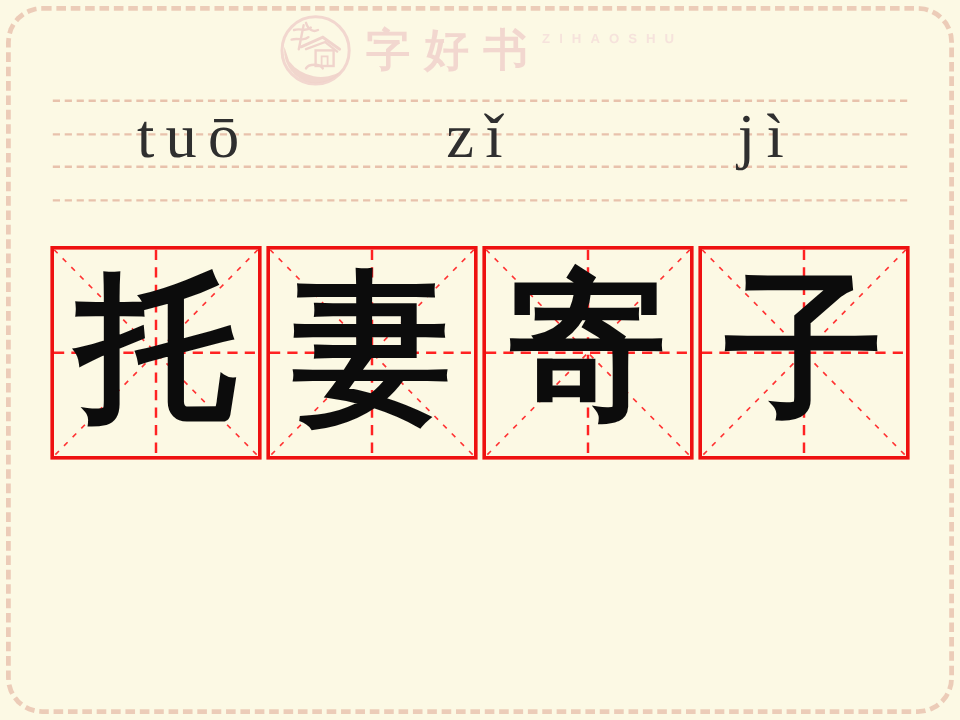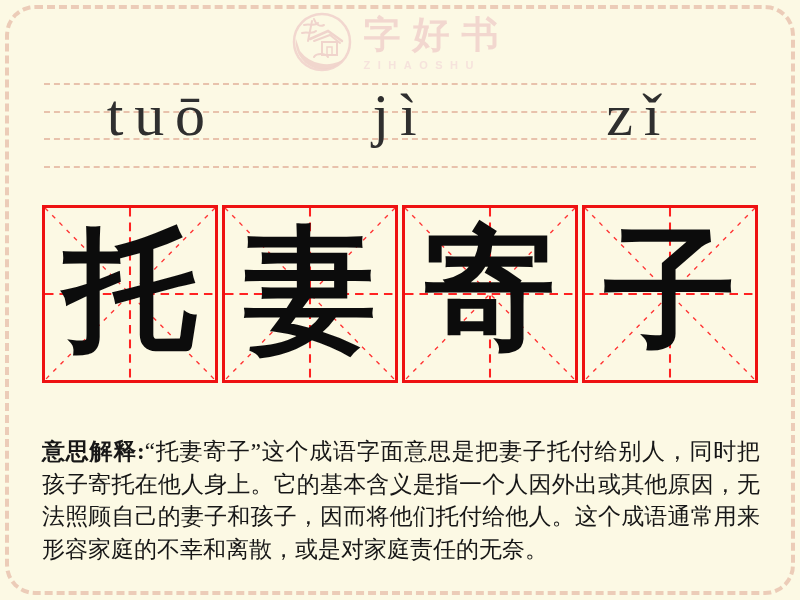--- a/index.html
+++ b/index.html
@@ -22,21 +22,21 @@
   }
 
   
   .logo {
     position: absolute;
     top: 11px; left: 0; width: 100%;
     display: flex; justify-content: center; align-items: center;
     gap: 10px;
   }
   .logo-emblem { width: 64px; height: 64px; }
-  .logo-text { display: flex; flex-direction: column; align-items: flex-start; }
+  .logo-text { display: flex; flex-direction: row; align-items: flex-start; }
   .brand-cn {
     font-size: 37px; line-height: 40px;
     letter-spacing: 12px;
     color: #f2d7cf;
     font-weight: 700;
   }
   .brand-latin {
     font-family: "Liberation Sans", sans-serif;
     font-size: 11px; line-height: 14px;
     letter-spacing: 7.5px;
@@ -57,21 +57,21 @@
   .gl-4 { top: 166px; }
 
   .pinyin-row {
     position: absolute;
     left: 42px; top: 86px; width: 716px;
     display: flex;
   }
   .pinyin-syllable {
     flex: 1;
     text-align: center;
-    font-size: 60px; line-height: 58px;
+    font-size: 52px; line-height: 58px;
     letter-spacing: 0.18em;
     color: #2f2f2f;
   }
 
   
   .char-grid {
     position: absolute;
     left: 42px; top: 205px; width: 716px; height: 178px;
     display: flex; gap: 4px;
   }
@@ -128,22 +128,22 @@
     </div>
   </div>
 
   <div class="guide-line gl-1"></div>
   <div class="guide-line gl-2"></div>
   <div class="guide-line gl-3"></div>
   <div class="guide-line gl-4"></div>
 
   <div class="pinyin-row">
     <div class="pinyin-syllable">tuō</div>
+    <div class="pinyin-syllable">zǐ</div>
     <div class="pinyin-syllable">jì</div>
-    <div class="pinyin-syllable">zǐ</div>
   </div>
 
   <div class="char-grid">
 
     <div class="char-box">
       <svg class="mi-grid" viewBox="0 0 100 100" preserveAspectRatio="none">
         <line x1="0" y1="0" x2="100" y2="100" stroke="#ff3333" stroke-width="0.8" stroke-dasharray="2.5,3.5"></line>
         <line x1="100" y1="0" x2="0" y2="100" stroke="#ff3333" stroke-width="0.8" stroke-dasharray="2.5,3.5"></line>
         <line x1="0" y1="50" x2="100" y2="50" stroke="#ff2222" stroke-width="1.2" stroke-dasharray="5,3.5"></line>
         <line x1="50" y1="0" x2="50" y2="100" stroke="#ff2222" stroke-width="1.2" stroke-dasharray="5,3.5"></line>
@@ -176,14 +176,13 @@
         <line x1="0" y1="0" x2="100" y2="100" stroke="#ff3333" stroke-width="0.8" stroke-dasharray="2.5,3.5"></line>
         <line x1="100" y1="0" x2="0" y2="100" stroke="#ff3333" stroke-width="0.8" stroke-dasharray="2.5,3.5"></line>
         <line x1="0" y1="50" x2="100" y2="50" stroke="#ff2222" stroke-width="1.2" stroke-dasharray="5,3.5"></line>
         <line x1="50" y1="0" x2="50" y2="100" stroke="#ff2222" stroke-width="1.2" stroke-dasharray="5,3.5"></line>
       </svg>
       <div class="char-glyph">子</div>
     </div>
 
   </div>
 
-  <p class="meaning"><b>意思解释:</b><span>“托妻寄子”这个成语字面意思是把妻子托付给别人，同时把孩子寄托在他人身上。它的基本含义是指一个人因外出或其他原因，无法照顾自己的妻子和孩子，因而将他们托付给他人。这个成语通常用来形容家庭的不幸和离散，或是对家庭责任的无奈。</span></p>
 </div>
 
 </body></html>

